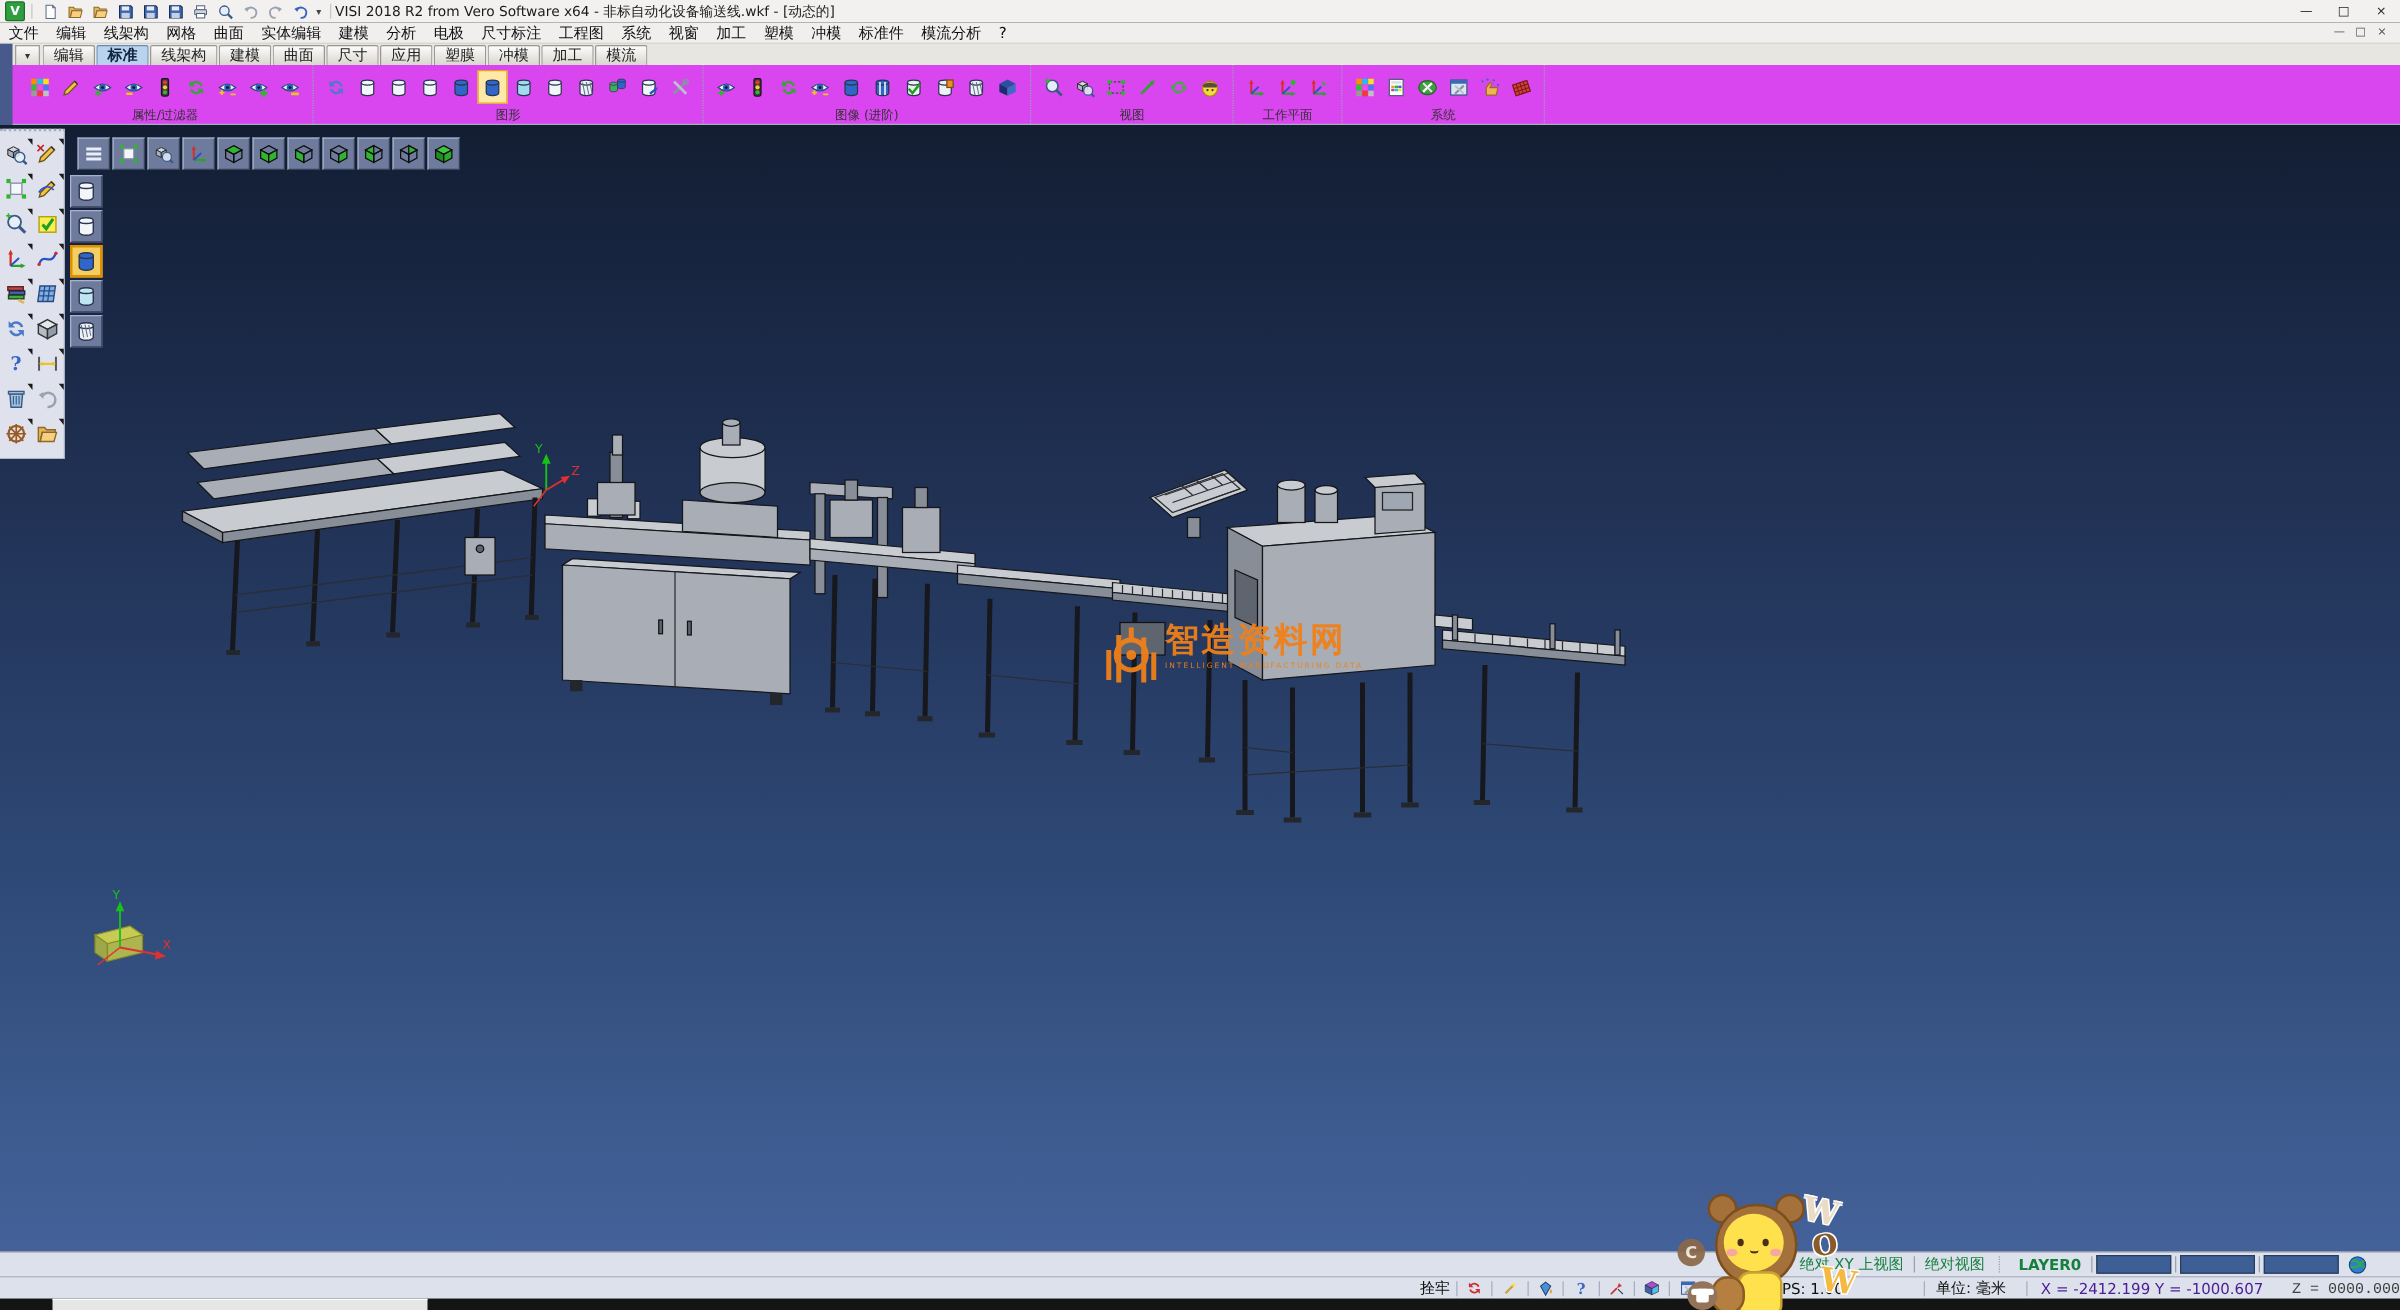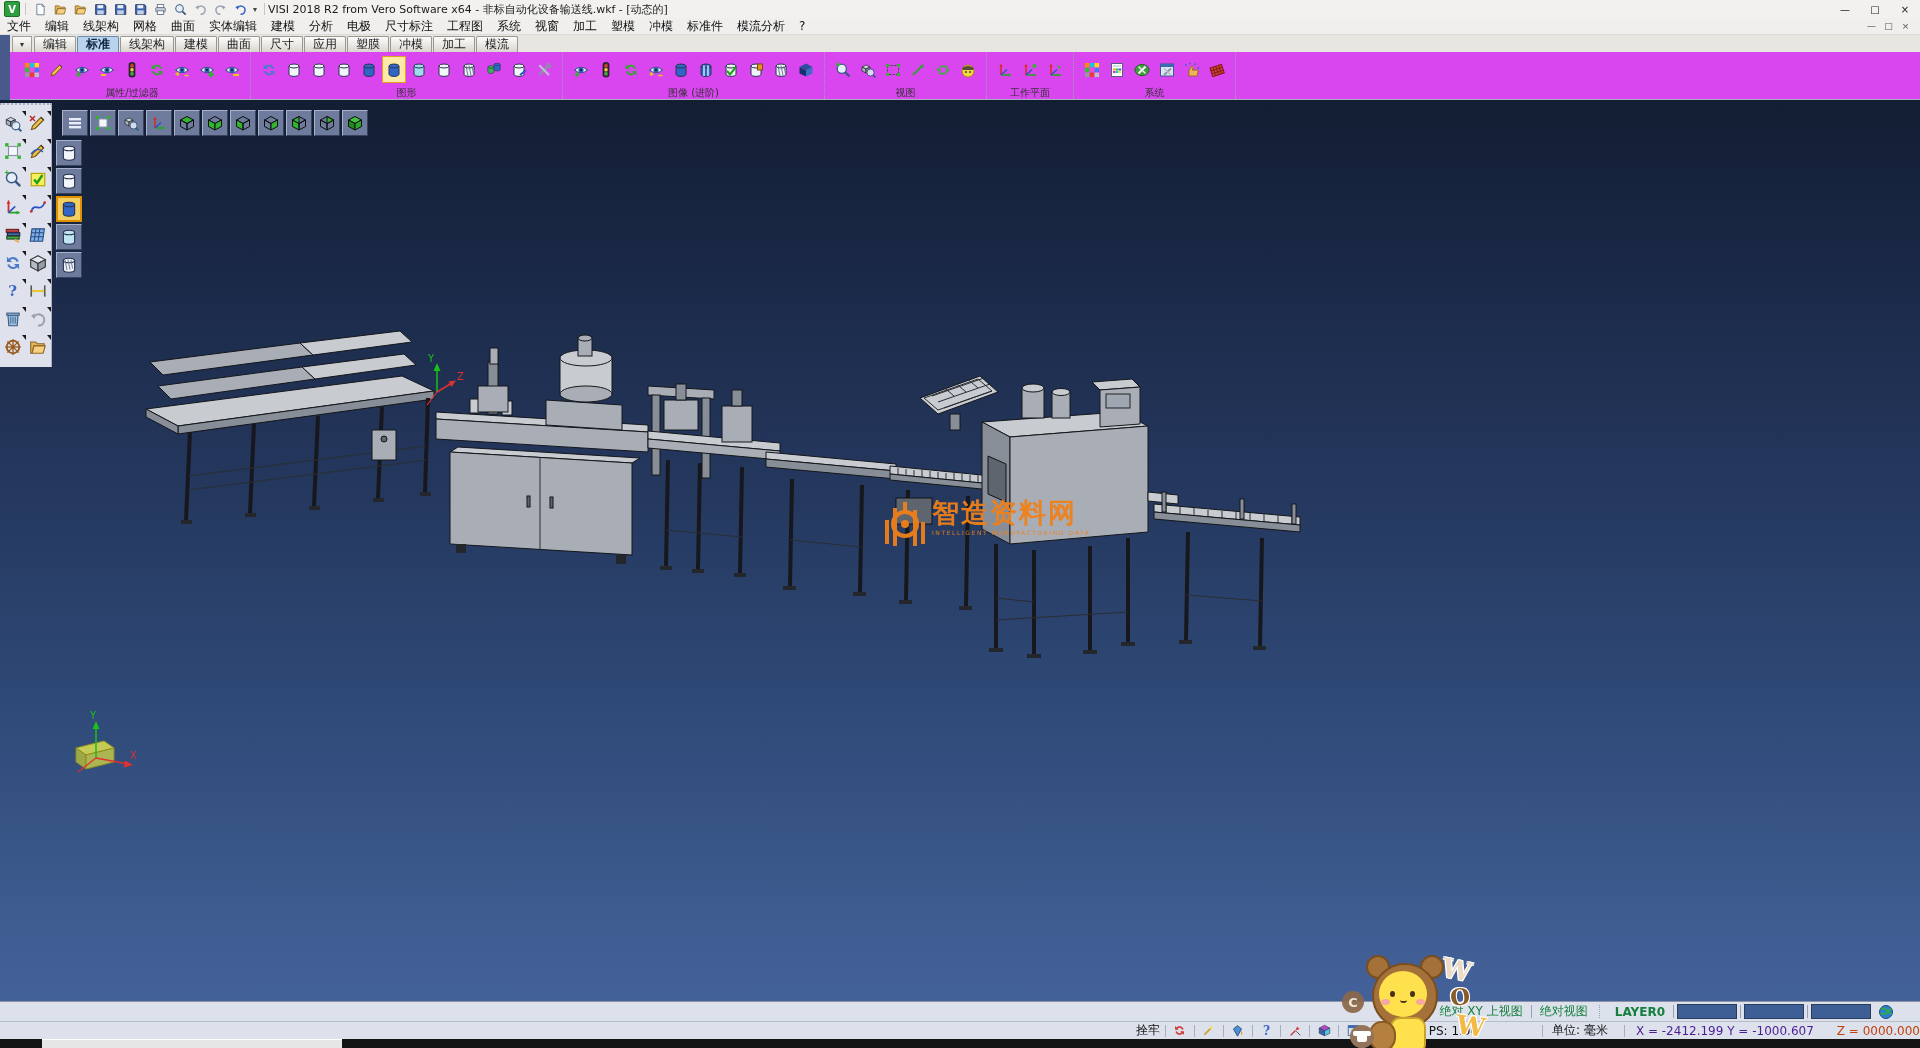--- a/index.html
+++ b/index.html
@@ -80,21 +80,21 @@
   .s1dots{width:4px;height:13px;border-left:1px dotted #9aa0b2;margin:0 3px;}
   .swatch{width:58px;height:13px;background:#3e5f95;border:1px solid #2a3c5c;margin:0 3px;}
 
   .status2{position:absolute;left:0;top:1021px;width:100%;height:18px;background:#dde1ec;
     border-top:1px solid #b7bccb;box-sizing:border-box;display:flex;align-items:center;font-size:12px;color:#111;}
   .s2snap{margin-left:1136px;white-space:nowrap;font-family:Liberation Serif, serif;}
   .s2sep{width:1px;height:12px;background:#a8aec0;margin:0 5px;}
   .sicon{width:19px;height:15px;display:flex;align-items:center;justify-content:center;}
   .s2item{white-space:nowrap;margin:0 4px;}
   .coords-xy{color:#4c1d95;margin-left:6px;white-space:nowrap;}
-  .coords-z{color:#c2410c;margin-left:23px;white-space:nowrap;}
+  .coords-z{color:#404040;margin-left:23px;white-space:nowrap;font-family:Liberation Mono, monospace;}
 
   .taskbar{position:absolute;left:0;top:1039px;width:100%;height:9px;background:#141414;}
   .taskwin{position:absolute;left:42px;top:0;width:300px;height:9px;background:#e6e6e6;border-top:1px solid #ffffff;box-sizing:border-box;}
 
   
   .mascot{position:absolute;left:1342px;top:955px;width:155px;height:93px;z-index:50;pointer-events:none;}
   .m-ear{position:absolute;width:20px;height:20px;background:#a5713a;border:2px solid #7a4e1f;border-radius:50%;}
   .m-hood{position:absolute;left:30px;top:8px;width:62px;height:62px;background:#a5713a;border:2px solid #7a4e1f;border-radius:50%;}
   .m-face{position:absolute;left:37px;top:16px;width:48px;height:46px;background:#ffe14d;border-radius:50%;}
   .m-eye{position:absolute;width:5px;height:6px;background:#4a3018;border-radius:50%;top:20px;}

